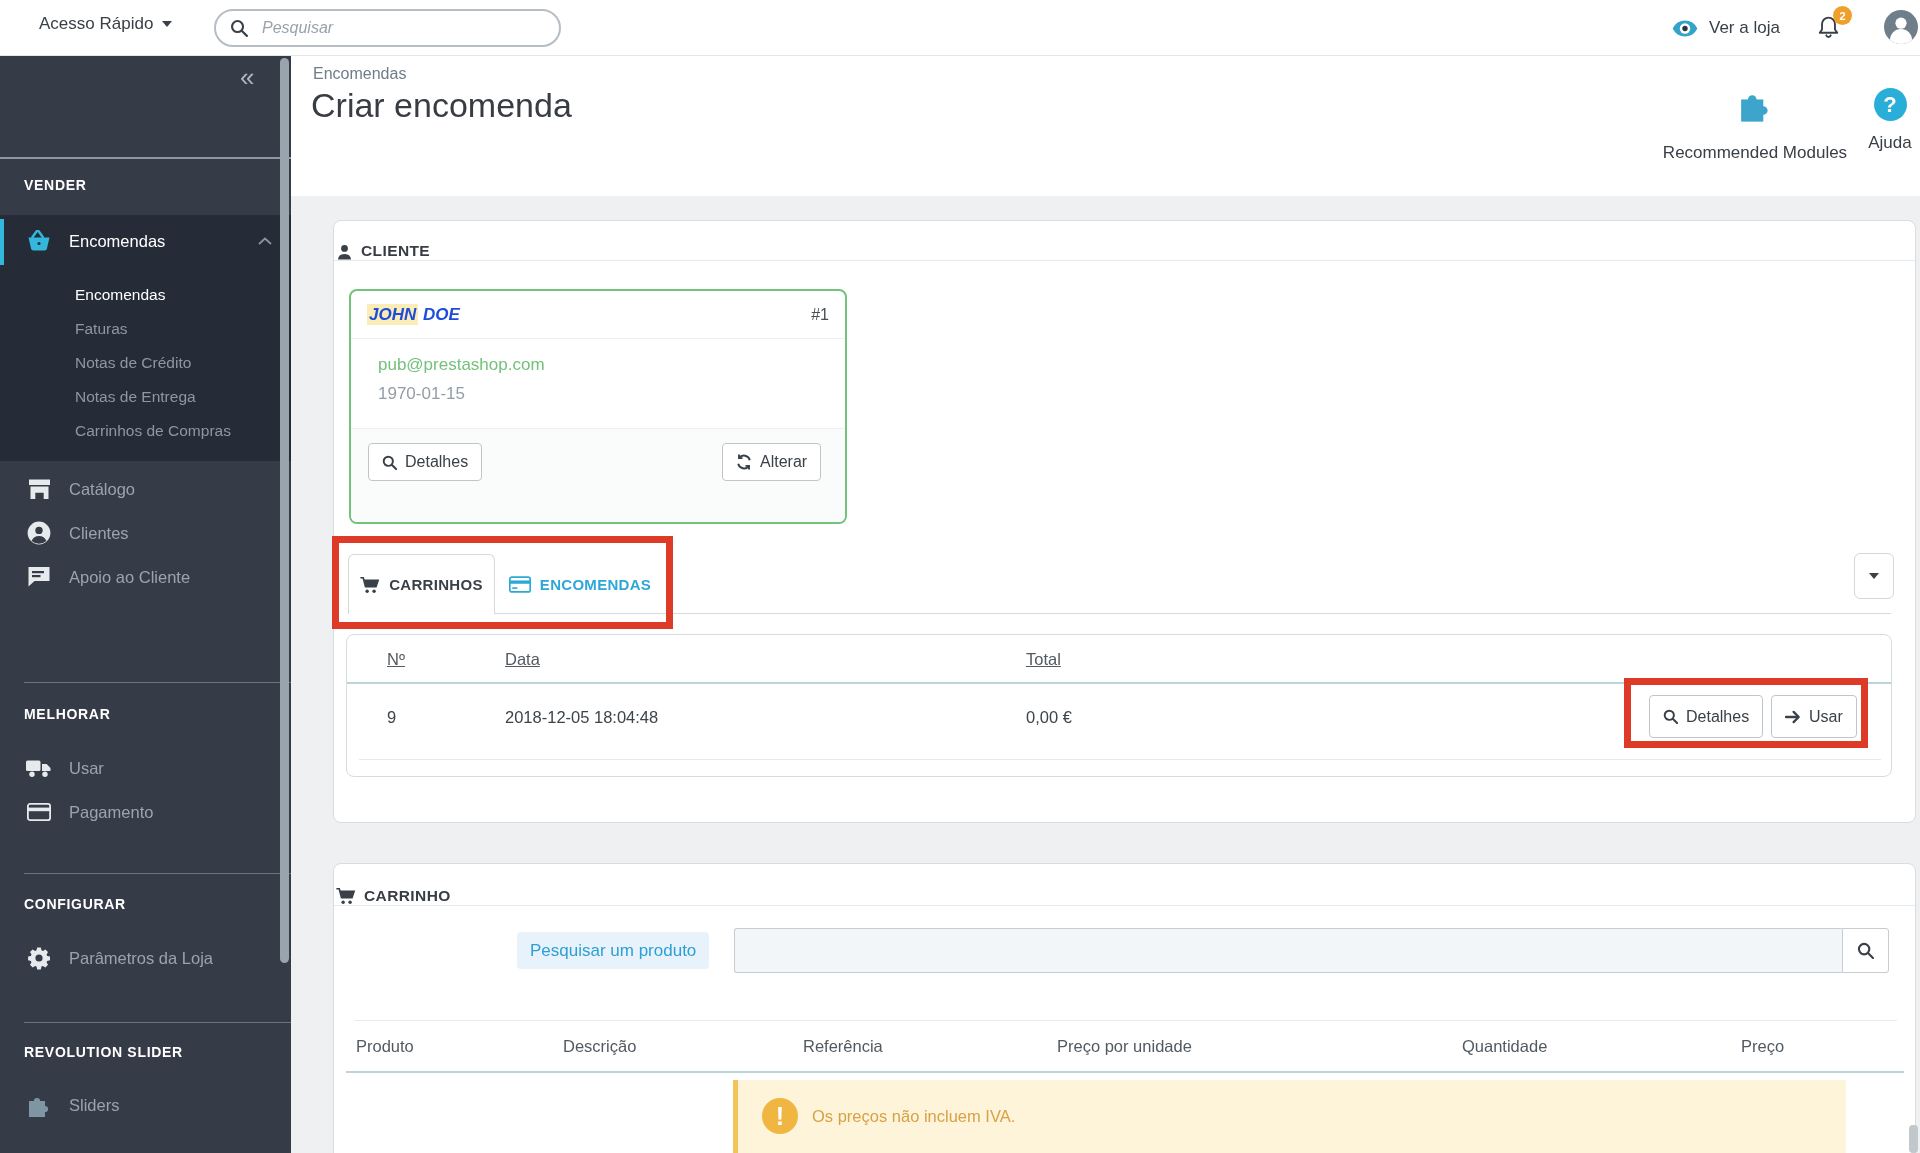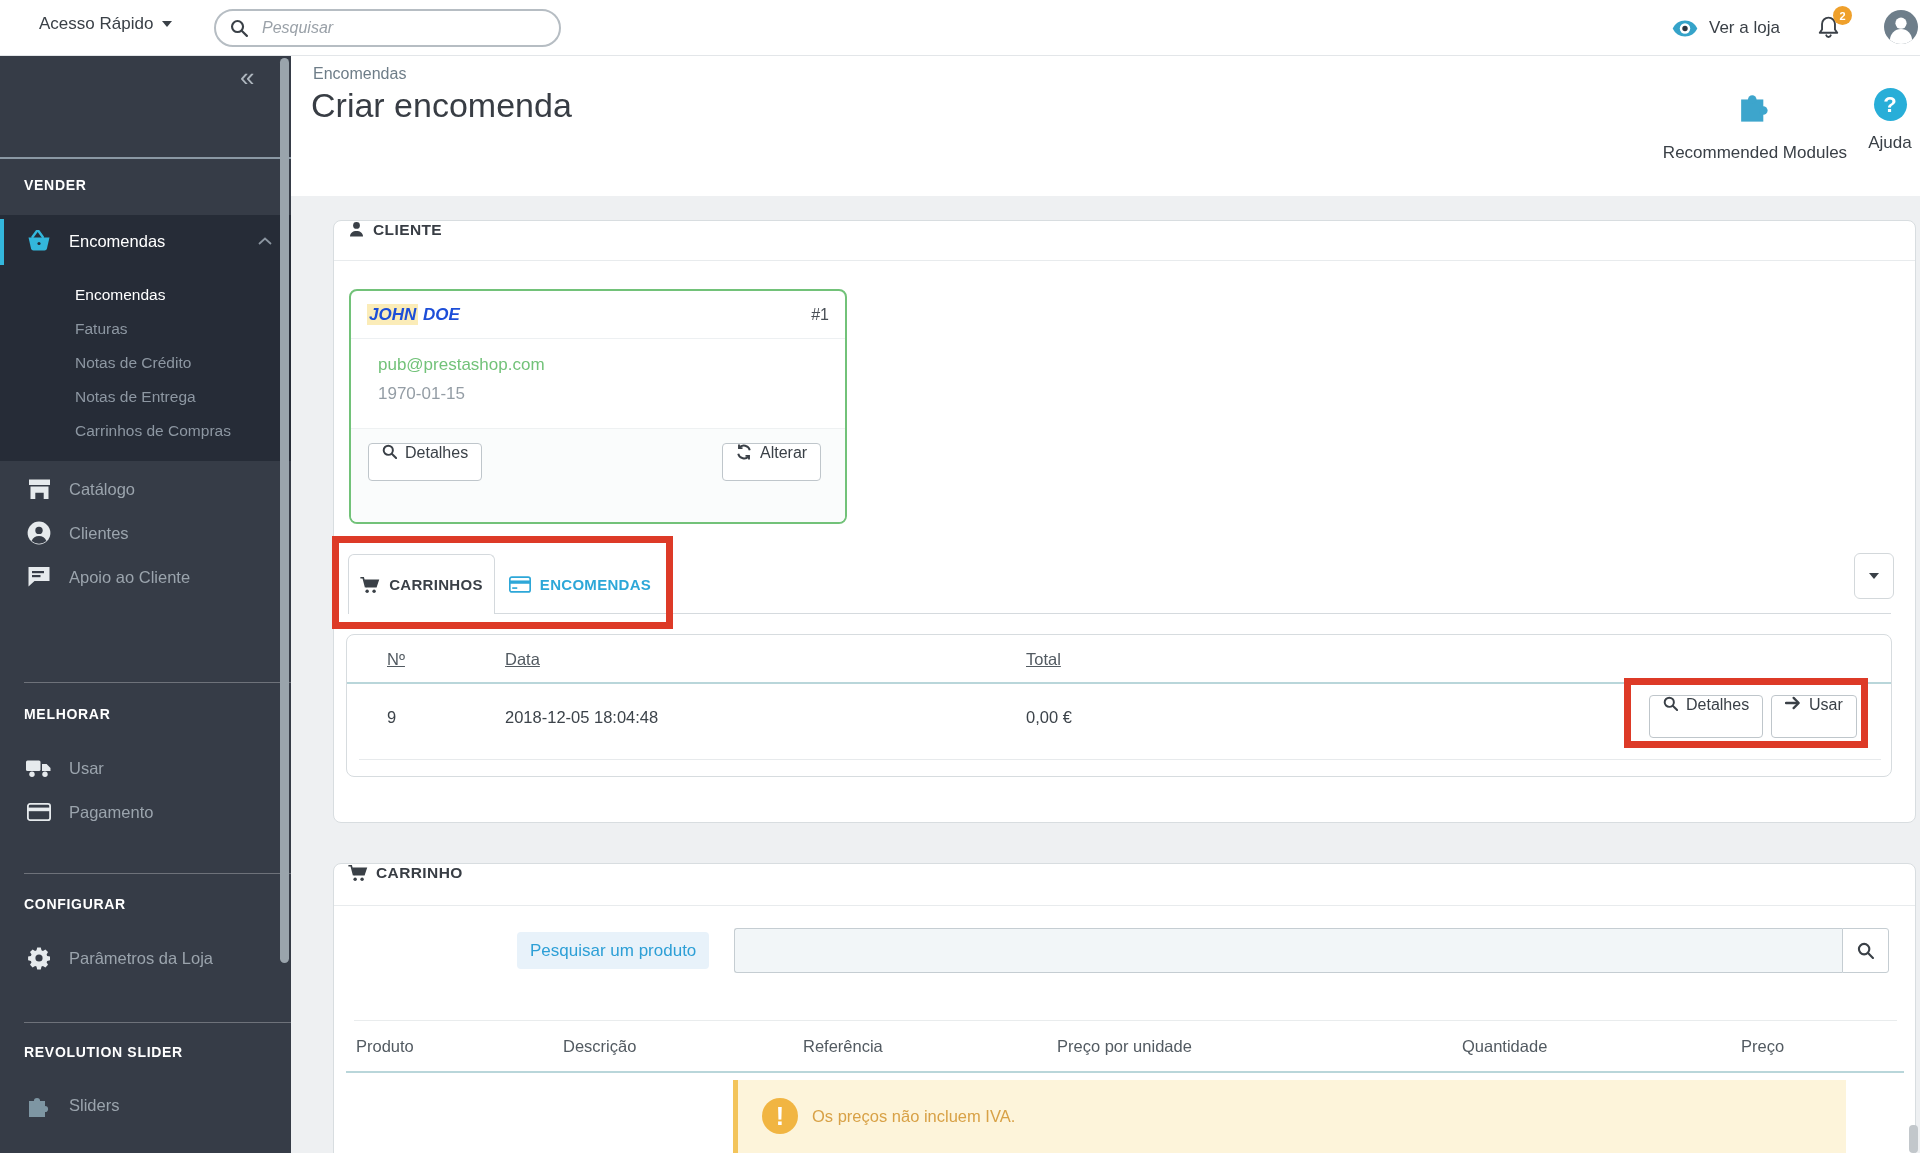--- a/index.html
+++ b/index.html
@@ -38,33 +38,33 @@
   .side-scroll{left:280px;top:2px;width:9px;height:905px;background:#9aa4ac;border-radius:5px;}
 
   
   #main-header{left:291px;top:56px;width:1629px;height:140px;background:#fff;}
   .breadcrumb{left:22px;top:9px;font-size:16px;color:#6e7d88;cursor:pointer;}
   .page-title{left:20px;top:30px;font-size:34px;color:#383d44;}
   .hdr-action{position:absolute;text-align:center;color:#3a4047;font-size:17px;cursor:pointer;}
 
   
   .panel{position:absolute;background:#fff;border:1px solid #d8dde0;border-radius:8px;}
-  .panel-hdr{position:absolute;left:0;top:0;width:100%;height:40px;border-bottom:1px solid #e8ebed;display:flex;align-items:flex-start;padding-left:14px;gap:8px;color:#383d44;}
+  .panel-hdr{position:absolute;left:0;top:0;width:100%;height:40px;border-bottom:1px solid #e8ebed;display:flex;align-items:flex-end;padding-left:2px;gap:8px;color:#383d44;}
   .panel-hdr .t{font-size:15.5px;font-weight:bold;letter-spacing:.4px;}
 
   
   .cust-card{left:15px;top:68px;width:498px;height:235px;border:2px solid #72c279;border-radius:8px;background:#fff;overflow:hidden;}
   .cc-head{position:absolute;left:0;top:0;width:100%;height:48px;border-bottom:1px solid #edf0f2;display:flex;align-items:center;padding:0 16px;justify-content:space-between;}
   .cc-name{font-size:17px;font-weight:bold;color:#1d4ed8;font-style:italic;}
   .hl{background:#fbecb8;padding:1px 2px;}
   .cc-num{font-size:16px;color:#494f56;}
   .cc-email{position:absolute;left:27px;top:64px;color:#72c279;font-size:17px;cursor:pointer;}
   .cc-birth{position:absolute;left:27px;top:93px;color:#949da5;font-size:17px;}
   .cc-foot{position:absolute;left:0;top:137px;width:100%;height:98px;background:#fafcfc;border-top:1px solid #eef1f2;}
-  .btn{position:absolute;height:38px;background:#fff;border:1px solid #bfc6cb;border-radius:4px;display:flex;align-items:flex-start;padding:0 13px;gap:8px;font-size:16px;color:#3a4047;cursor:pointer;}
+  .btn{position:absolute;height:38px;background:#fff;border:1px solid #bfc6cb;border-radius:4px;display:flex;align-items:center;padding:0 13px;gap:8px;font-size:16px;color:#3a4047;cursor:pointer;}
 
   
   .tabbar-line{left:161px;top:392px;width:1396px;height:1px;background:#d5dade;}
   .tab{position:absolute;top:333px;height:60px;display:flex;align-items:center;justify-content:center;gap:9px;font-size:15px;font-weight:bold;letter-spacing:.3px;cursor:pointer;}
   .tab.active{left:14px;width:147px;background:#fff;border:1px solid #d4d9dd;border-bottom:none;border-radius:6px 6px 0 0;color:#3a4047;z-index:1;}
   .tab.plain{left:161px;width:170px;color:#2da7d8;}
   .drop-btn{left:1520px;top:332px;width:40px;height:46px;background:#fff;border:1px solid #d3d8db;border-radius:6px;display:flex;align-items:center;justify-content:center;cursor:pointer;}
 
   
   .tbl{left:12px;top:413px;width:1546px;height:143px;border:1px solid #d7dcdf;border-radius:8px;background:#fff;overflow:hidden;}

